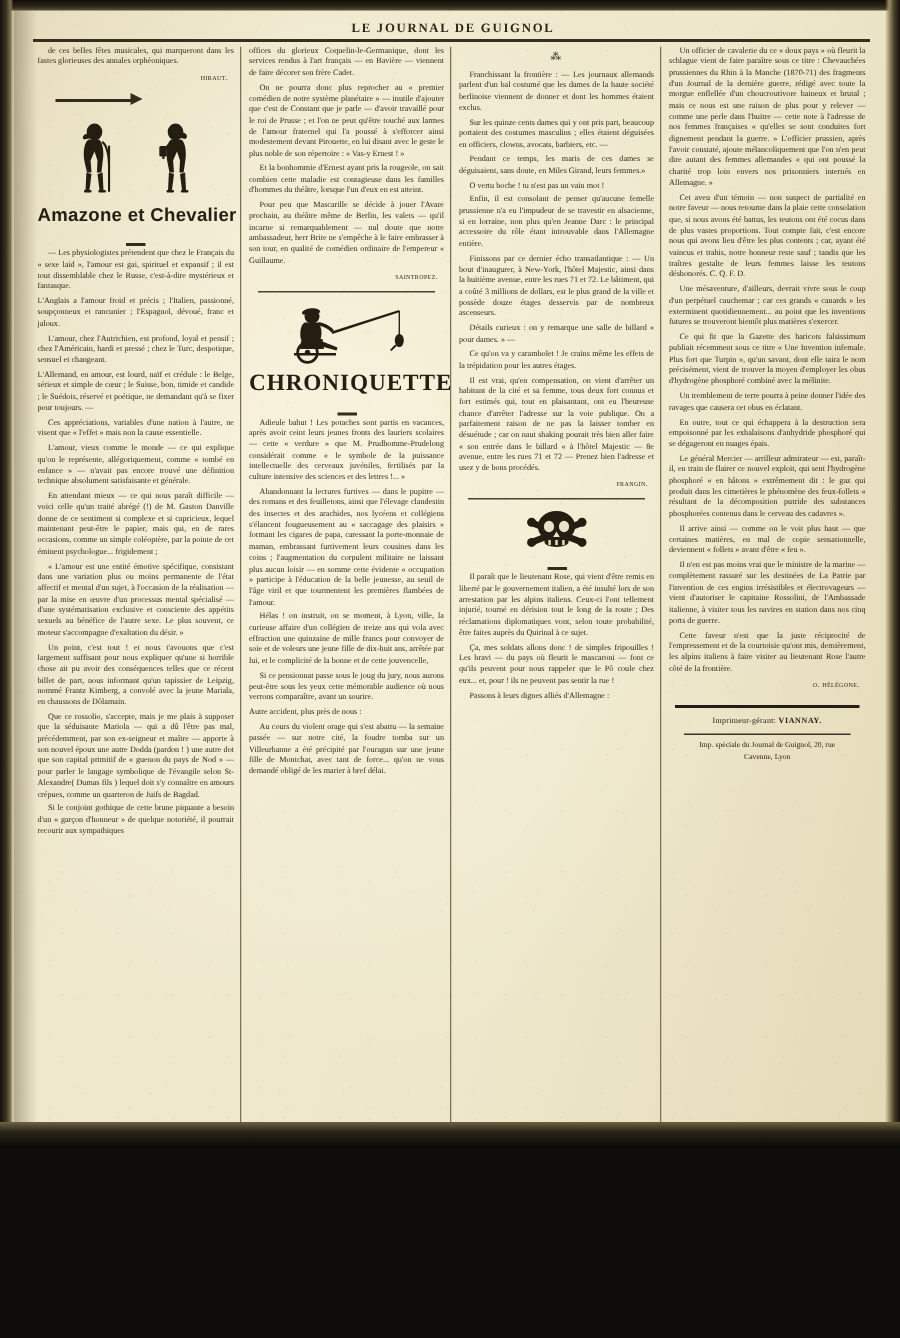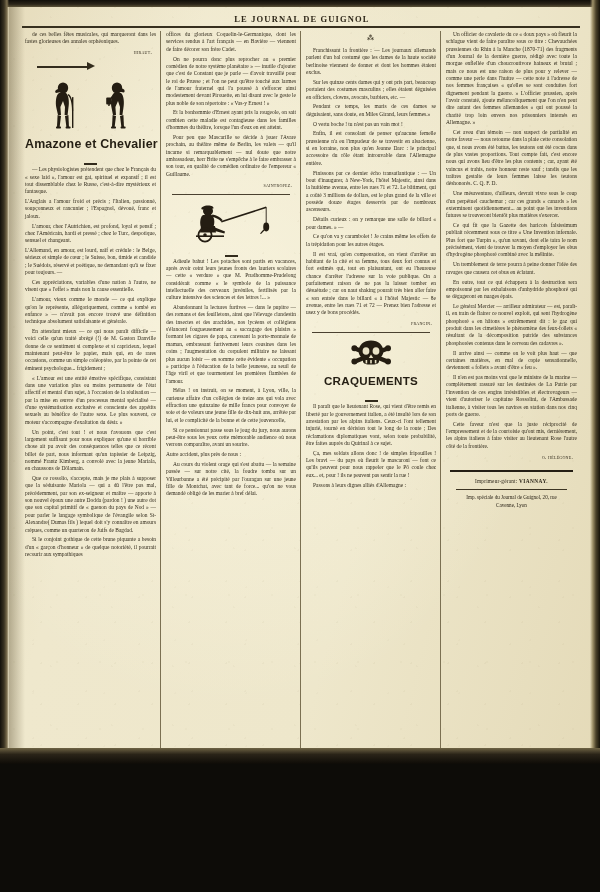--- a/index.html
+++ b/index.html
@@ -355,20 +355,23 @@
             <circle cx="17" cy="33" r="1.8"></circle>
             <path d="M33 19 L78 4.6 L78.6 6 L33.6 20.6 Z"></path>
             <path d="M78.2 5.4 L78.2 22" stroke="#241d12" stroke-width="0.9" fill="none"></path>
             <ellipse cx="78.2" cy="25" rx="3" ry="4.4"></ellipse>
             <path d="M75.4 27.6 L72 31.4 L73 32 L76.4 28.6 Z"></path>
             <path d="M8 33.4 L36 33.4 L36 35 L8 35 Z"></path>
           </g>
         </svg>
       </div>
 
+      <div class="section-head">
+        <span class="head-chroniquette">CHRONIQUETTE</span>
+      </div>
       <div class="sep-dash"></div>
 
       <p class="body">Adieule bahut ! Les potaches sont partis en vacances, après avoir ceint leurs jeunes fronts des lauriers scolaires — cette « verdure » que M. Prudhomme-Prudelong considérait comme « le symbole de la puissance intellectuelle des cerveaux juvéniles, fertilisés par la culture intensive des sciences et des lettres !... »</p>
       <p class="body">Abandonnant la lectures furtives — dans le pupitre — des romans et des feuilletons, ainsi que l'élevage clandestin des insectes et des arachides, nos lycéens et collégiens s'élancent fougueusement au « saccagage des plaisirs » formant les cigares de papa, caressant la porte-monnaie de maman, embrassant furtivement leurs cousines dans les coins ; l'augmentation du corpulent militaire ne laissant plus aucun loisir — en somme cette évidente « occupation » participe à l'éducation de la belle jeunesse, au seuil de l'âge viril et que tourmentent les premières flambées de l'amour.</p>
       <p class="body">Hélas ! on instruit, on se moment, à Lyon, ville, la curieuse affaire d'un collégien de treize ans qui vola avec effraction une quinzaine de mille francs pour convoyer de soie et de voleurs une jeune fille de dix-huit ans, arrêtée par lui, et le complicité de la bonne et de cette jouvencelle,</p>
       <p class="body">Si ce pensionnat passe sous le joug du jury, nous aurons peut-être sous les yeux cette mémorable audience où nous verrons comparaître, avant un sourire.</p>
       <p class="body noind">Autre accident, plus près de nous :</p>
       <p class="body">Au cours du violent orage qui s'est abattu — la semaine passée — sur notre cité, la foudre tomba sur un Villeurbanne a été précipité par l'ouragan sur une jeune fille de Montchat, avec tant de force... qu'on ne vous demandé obligé de les marier à bref délai.</p>
       <div class="col-rule"></div>
     </div>
@@ -401,23 +404,20 @@
             <ellipse cx="18" cy="12" rx="3.4" ry="3.8" fill="#e9e2c6"></ellipse>
             <ellipse cx="28" cy="12" rx="3.4" ry="3.8" fill="#e9e2c6"></ellipse>
             <path d="M23 15.4 L20.8 19 L25.2 19 Z" fill="#e9e2c6"></path>
             <rect x="17.6" y="21" width="1.6" height="3.4" fill="#e9e2c6"></rect>
             <rect x="22.2" y="21" width="1.6" height="3.4" fill="#e9e2c6"></rect>
             <rect x="26.8" y="21" width="1.6" height="3.4" fill="#e9e2c6"></rect>
           </g>
         </svg>
       </div>
 
-      <div class="section-head">
-        <span class="head-craquements">CRAQUEMENTS</span>
-      </div>
       <div class="sep-dash"></div>
 
       <p class="body">Il paraît que le lieutenant Rose, qui vient d'être remis en liberté par le gouvernement italien, a été insulté lors de son arrestation par les alpins italiens. Ceux-ci l'ont tellement injurié, tourné en dérision tout le long de la route ; Des réclamations diplomatiques vont, selon toute probabilité, être faites auprès du Quirinal à ce sujet.</p>
       <p class="body">Ça, mes soldats allons donc ! de simples fripouilles ! Les bravi — du pays où fleurit le mascaroni — font ce qu'ils peuvent pour nous rappeler que le Pô coule chez eux... et, pour ! ils ne peuvent pas sentir la rue !</p>
       <p class="body">Passons à leurs dignes alliés d'Allemagne :</p>
       <div class="col-rule"></div>
     </div>
 
     <div class="col col-4">
       <p class="body">Un officier de cavalerie du ce « doux pays » où fleurit la schlague vient de faire paraître sous ce titre : Chevauchées prussiennes du Rhin à la Manche (1870-71) des fragments d'un Journal de la dernière guerre, rédigé avec toute la morgue enflellée d'un choucroutivore haineux et brutal ; mais ce nous est une raison de plus pour y relever — comme une perle dans l'huitre — cette note à l'adresse de nos femmes françaises « qu'elles se sont conduites fort dignement pendant la guerre. » L'officier prussien, après l'avoir constaté, ajoute mélancoliquement que l'on n'en peut dire autant des femmes allemandes « qui ont poussé la charité trop loin envers nos prisonniers internés en Allemagne. »</p>

